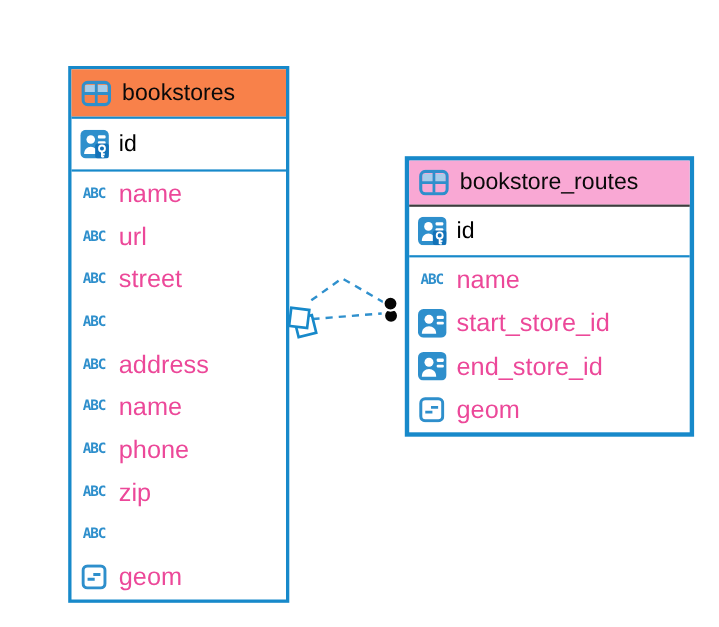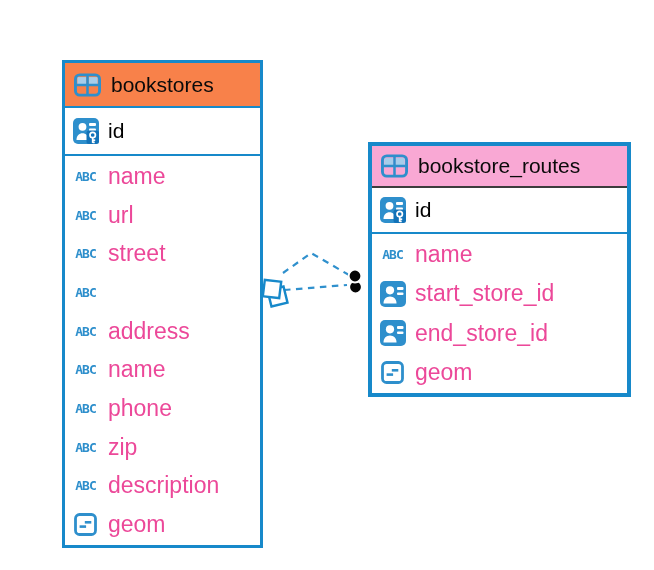--- a/index.html
+++ b/index.html
@@ -108,21 +108,20 @@
       <div class="crow">
         <span class="abc">ABC</span>
         <span class="cname">phone</span>
       </div>
       <div class="crow">
         <span class="abc">ABC</span>
         <span class="cname">zip</span>
       </div>
       <div class="crow">
         <span class="abc">ABC</span>
-        <span class="cname">description</span>
       </div>
       <div class="crow">
         <span class="icn">
           <svg width="23" height="23" viewBox="0 0 23 23">
             <rect x="1.5" y="1.5" width="20" height="20" rx="4" fill="#fff" stroke="#2e8fcc" stroke-width="2.8"></rect>
             <line x1="10.8" y1="9.3" x2="17.3" y2="9.3" stroke="#2e8fcc" stroke-width="2.6"></line>
             <line x1="5.6" y1="13.6" x2="12.1" y2="13.6" stroke="#2e8fcc" stroke-width="2.6"></line>
           </svg>
         </span>
         <span class="cname">geom</span>

